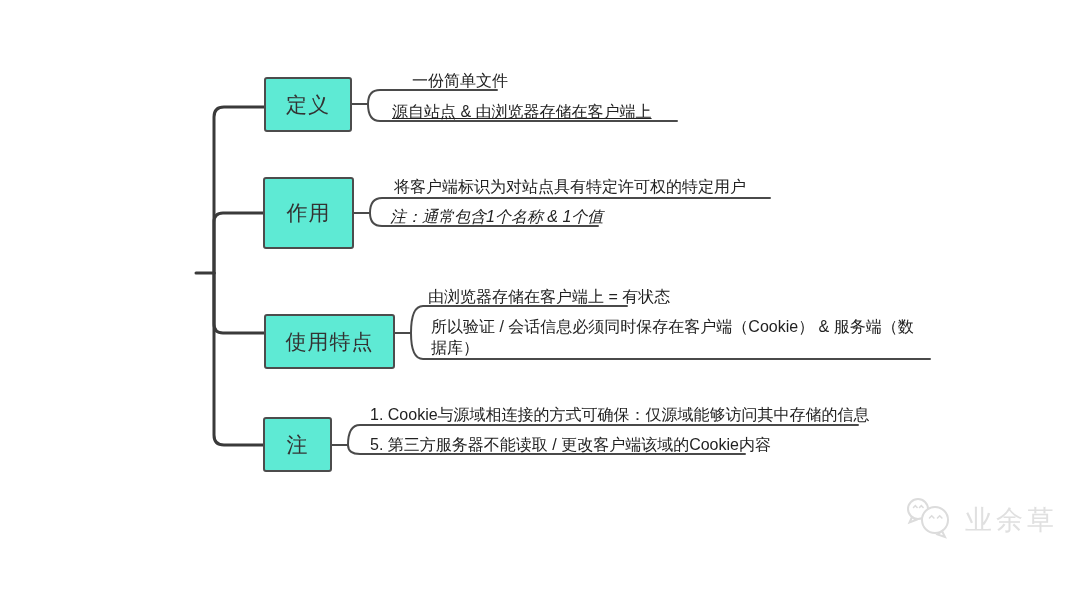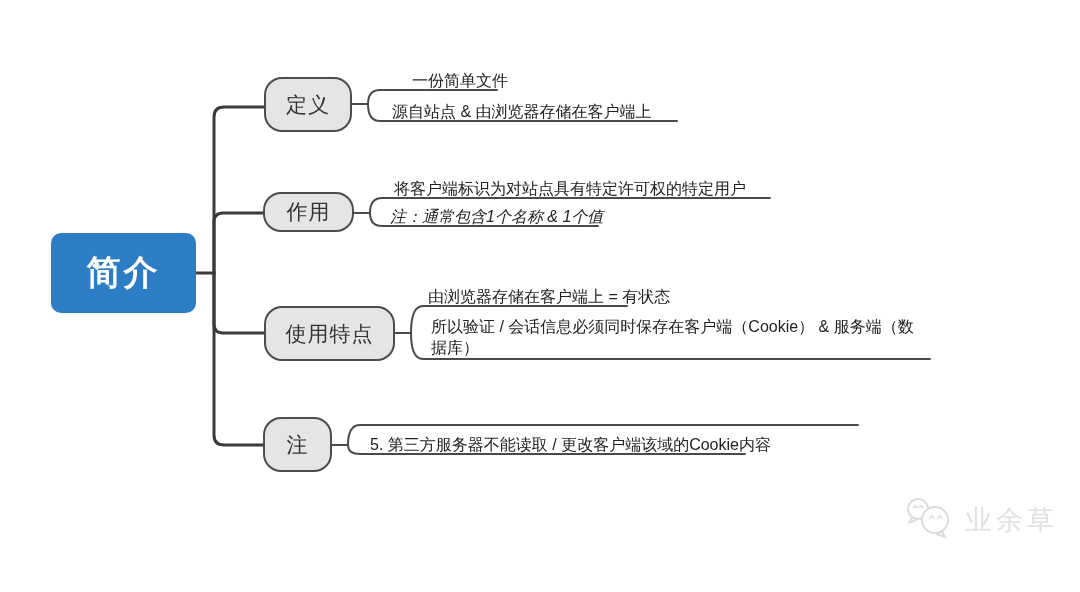--- a/index.html
+++ b/index.html
@@ -33,50 +33,50 @@
     font-size: 34px;
     font-weight: bold;
     letter-spacing: 3px;
     display: flex;
     align-items: center;
     justify-content: center;
     box-sizing: border-box;
   }
   .branch-node {
     position: absolute;
-    background: #e5e5e5;
+    background: #5eead4;
     border: 2px solid #4c4c4c;
-    border-radius: 18px;
+    border-radius: 3px;
     color: #333333;
     font-size: 21px;
     letter-spacing: 1px;
     display: flex;
     align-items: center;
     justify-content: center;
     box-sizing: border-box;
   }
   .b-def   { left: 264px; top: 77px;  width: 88px;  height: 55px; }
-  .b-func  { left: 263px; top: 192px; width: 91px;  height: 40px; }
-  .b-usage { left: 264px; top: 306px; width: 131px; height: 55px; }
+  .b-func  { left: 263px; top: 177px; width: 91px;  height: 72px; }
+  .b-usage { left: 264px; top: 314px; width: 131px; height: 55px; }
   .b-note  { left: 263px; top: 417px; width: 69px;  height: 55px; }
   .leaf {
     position: absolute;
     color: #222222;
     font-size: 16px;
     line-height: 19px;
     white-space: nowrap;
   }
   .leaf.wrap {
     white-space: normal;
     width: 486px;
     line-height: 21px;
   }
   .l-1a { left: 412px; top: 71px;  }
-  .l-1b { left: 392px; top: 102px; }
-  .l-2a { left: 394px; top: 179px; }
+  .l-1b { left: 392px; top: 102px; text-decoration: underline; }
+  .l-2a { left: 394px; top: 179px; font-family: Liberation Mono, monospace; }
   .l-2b { left: 390px; top: 207px; font-style: italic; }
   .l-3a { left: 428px; top: 287px; }
   .l-3b { left: 431px; top: 316px; }
   .l-4a { left: 370px; top: 405px; }
   .l-4b { left: 370px; top: 435px; }
   .watermark {
     position: absolute;
     left: 903px;
     top: 496px;
     display: flex;
@@ -109,33 +109,33 @@
       <path d="M352,104 H368 Q368,121 380,121 H677"></path>
       <path d="M354,213 H370 Q370,198 382,198 H770"></path>
       <path d="M354,213 H370 Q370,226 382,226 H598"></path>
       <path d="M395,333 H411 Q411,306 423,306 H627"></path>
       <path d="M395,333 H411 Q411,359 423,359 H930"></path>
       <path d="M332,445 H348 Q348,425 360,425 H858"></path>
       <path d="M332,445 H348 Q348,454 360,454 H745"></path>
     </g>
   </svg>
 
-  <div class="root-node" style="background: rgb(45, 125, 197); color: rgb(255, 255, 255);">简介</div>
 
   <div class="branch-node b-def">定义</div>
   <div class="branch-node b-func">作用</div>
   <div class="branch-node b-usage">使用特点</div>
   <div class="branch-node b-note">注</div>
 
   <div class="leaf l-1a">一份简单文件</div>
   <div class="leaf l-1b">源自站点 &amp; 由浏览器存储在客户端上</div>
   <div class="leaf l-2a">将客户端标识为对站点具有特定许可权的特定用户</div>
   <div class="leaf l-2b">注：通常包含1个名称 &amp; 1个值</div>
   <div class="leaf l-3a">由浏览器存储在客户端上 = 有状态</div>
   <div class="leaf l-3b wrap">所以验证 / 会话信息必须同时保存在客户端（Cookie） &amp; 服务端（数据库）</div>
+  <div class="leaf l-4a">1. Cookie与源域相连接的方式可确保：仅源域能够访问其中存储的信息</div>
   <div class="leaf l-4b">5. 第三方服务器不能读取 / 更改客户端该域的Cookie内容</div>
 
   <div class="watermark">
     <span>
       <svg width="52" height="44" viewBox="0 0 52 44">
         <g fill="#ffffff" stroke="#dcdcdc" stroke-width="2">
           <circle cx="15" cy="13" r="10"></circle>
           <path d="M9,21 l-2.5,5.5 l6.5,-2.5 z"></path>
           <circle cx="32" cy="24" r="13"></circle>
           <path d="M39,35 l3,6 l-7.5,-2.5 z"></path>

